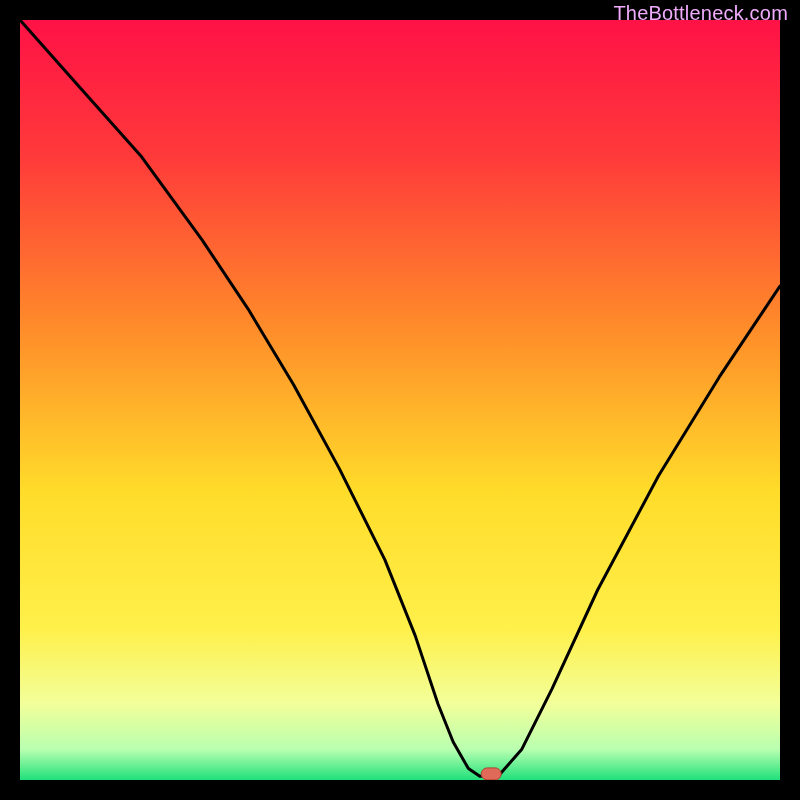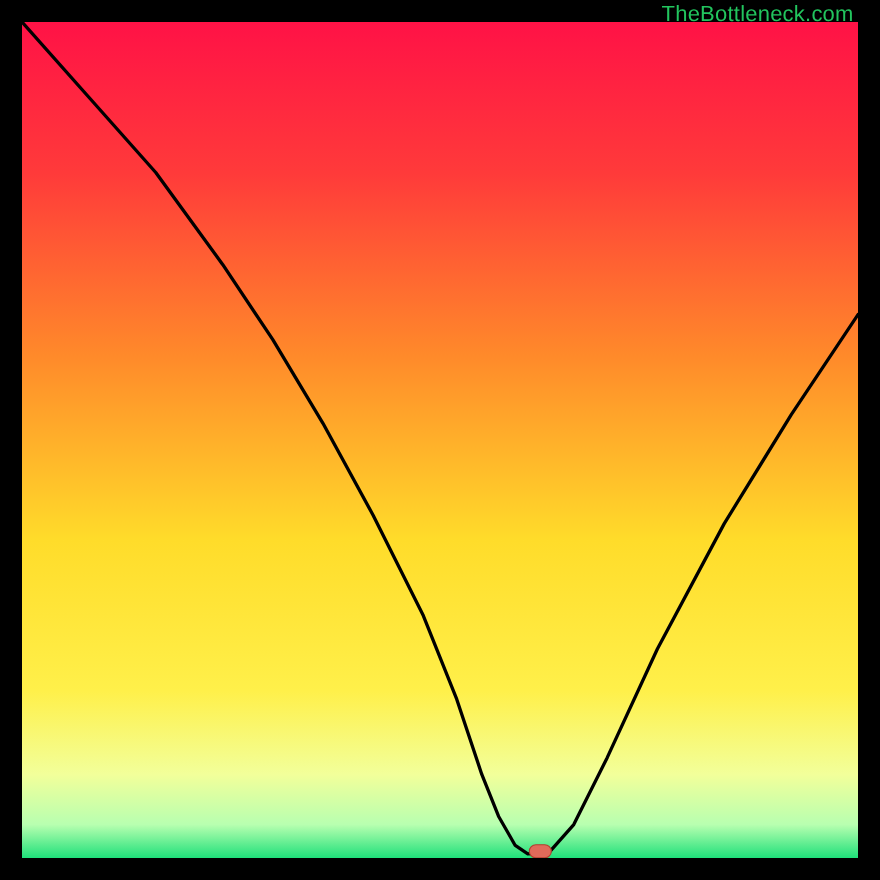--- a/index.html
+++ b/index.html
@@ -22,22 +22,22 @@
   .plot-area {
     position: absolute;
     left: 0;
     top: 0;
     width: 760px;
     height: 760px;
   }
   .watermark {
     position: absolute;
     top: 2px;
-    right: 24px;
-    color: #22c55e;
+    right: 12px;
+    color: #f0abfc;
     font-size: 20px;
     font-weight: 500;
     letter-spacing: 0.2px;
   }
   svg {
     display: block;
   }
 </style>
 </head>
 <body>

